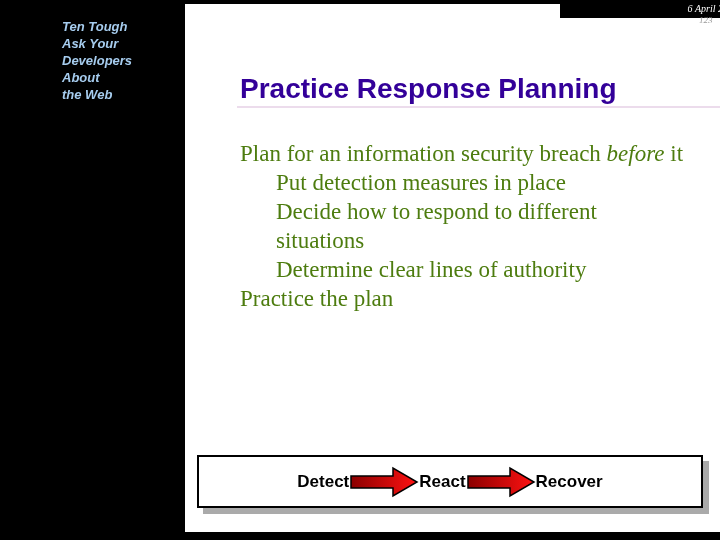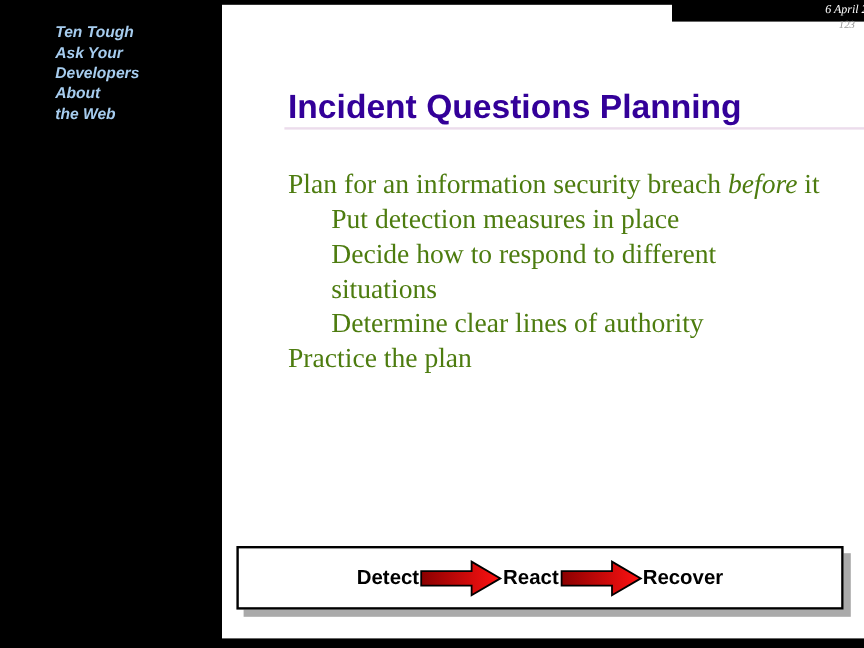--- a/index.html
+++ b/index.html
@@ -17,21 +17,21 @@
     position: absolute; left: 520px; top: 0; width: 200px; height: 18px;
     background: #000; color: #fff; text-align: right; box-sizing: border-box;
     padding: 3px 22px 0 0;
     font-family: "Liberation Serif", serif; font-style: italic; font-size: 10px;
   }
   .slide-number {
     position: absolute; left: 659px; top: 15px; color: #9a9a9a;
     font-family: "Liberation Serif", serif; font-style: italic; font-size: 9px;
   }
   .sidebar-title {
-    position: absolute; left: 6px; top: 18px; width: 118px;
+    position: absolute; left: 22px; top: 18px; width: 118px;
     color: #A6CCEE; font-weight: bold; font-style: italic;
     font-size: 13px; line-height: 17px;
   }
   .slide-title {
     position: absolute; left: 200px; top: 73px;
     font-size: 28px; font-weight: bold; color: #330099; white-space: nowrap;
   }
   .title-underline {
     position: absolute; left: 197px; top: 106px; width: 502px; height: 2px;
     background: #ecdcec;
@@ -67,21 +67,21 @@
   <div class="slide-number">123</div>
 
   <div class="sidebar-title">
     <div>Ten Tough</div>
     <div>Ask Your</div>
     <div>Developers</div>
     <div>About</div>
     <div>the Web</div>
   </div>
 
-  <div class="slide-title">Incident Questions Planning</div>
+  <div class="slide-title">Practice Response Planning</div>
   <div class="title-underline"></div>
 
   <div class="slide-body">
     <div class="body-line"><span>Plan for an information security breach </span><span class="italic">before</span><span> it</span></div>
     <div class="body-line indent">Put detection measures in place</div>
     <div class="body-line indent">Decide how to respond to different</div>
     <div class="body-line indent">situations</div>
     <div class="body-line indent">Determine clear lines of authority</div>
     <div class="body-line">Practice the plan</div>
   </div>

